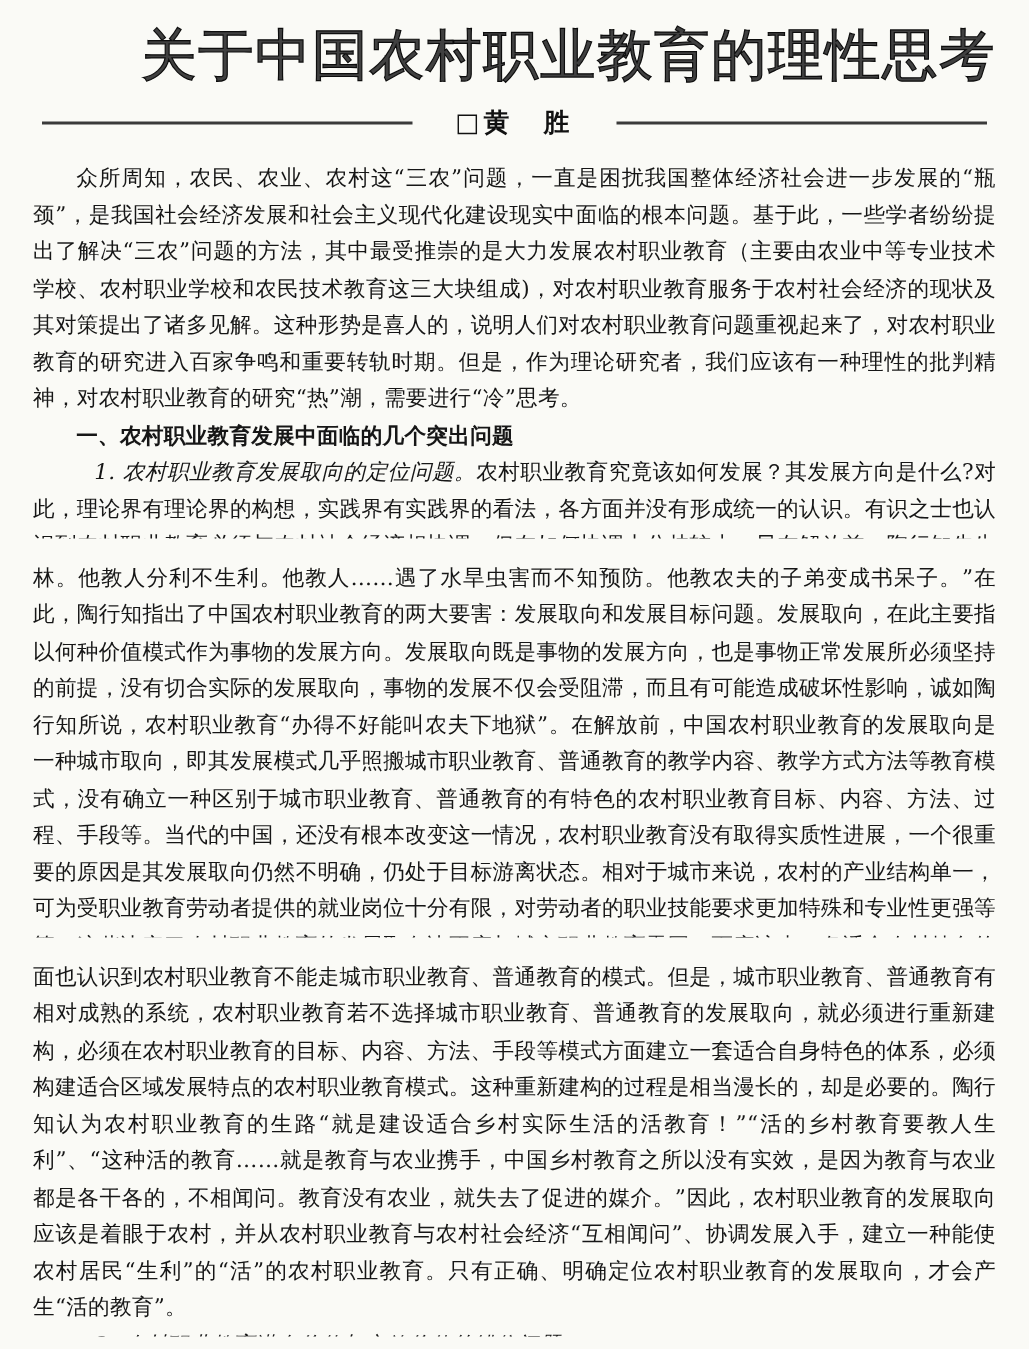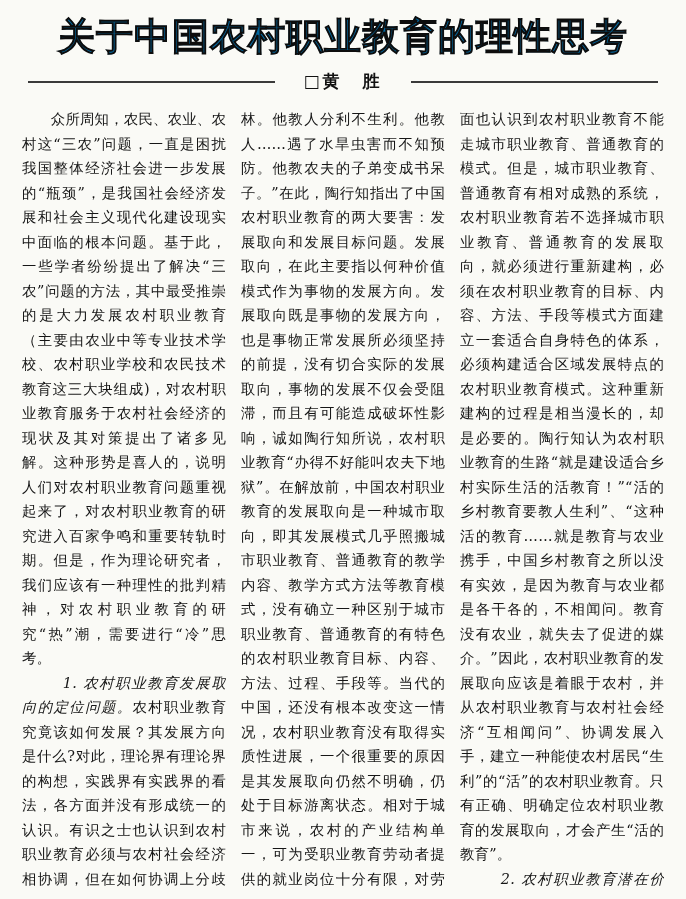--- a/index.html
+++ b/index.html
@@ -12,28 +12,28 @@
     color: #161616;
   }
   .page {
     box-sizing: border-box;
     width: 686px;
     height: 899px;
     padding: 10px 22px 6px 22px;
     font-family: "DejaVu Serif", "Liberation Serif", serif;
   }
   .title {
-    text-align: center;
+    text-align: right;
     font-family: "DejaVu Sans", "Liberation Sans", sans-serif;
-    font-weight: 700;
+    font-weight: 400;
     font-size: 37px;
     letter-spacing: 1px;
     line-height: 1.25;
     margin: 4px 0 10px 0;
-    color: #0369a1;
+    color: #404040;
     -webkit-text-stroke: 0.8px #0d0d0d;
     white-space: nowrap;
   }
   .byline {
     display: flex;
     align-items: center;
     margin: 8px 6px 14px 6px;
     gap: 28px;
     text-align: center;
   }
@@ -48,20 +48,21 @@
     font-size: 17px;
     letter-spacing: 3px;
     white-space: nowrap;
     color: #111;
   }
   .columns {
     display: flex;
     gap: 15px;
     height: 784px;
     overflow: hidden;
+    flex-direction: column;
   }
   .col {
     flex: 1 1 0;
     min-width: 0;
     font-size: 14.4px;
     line-height: 24.5px;
     text-align: justify;
     text-justify: inter-character;
     overflow: hidden;
     letter-spacing: 0.2px;
@@ -92,20 +93,21 @@
   <div class="byline">
     <div class="rule"></div>
     <div class="author">□黄　胜</div>
     <div class="rule"></div>
   </div>
 
   <div class="columns">
 
     <div class="col">
       <p class="indent">众所周知，农民、农业、农村这“三农”问题，一直是困扰我国整体经济社会进一步发展的“瓶颈”，是我国社会经济发展和社会主义现代化建设现实中面临的根本问题。基于此，一些学者纷纷提出了解决“三农”问题的方法，其中最受推崇的是大力发展农村职业教育（主要由农业中等专业技术学校、农村职业学校和农民技术教育这三大块组成)，对农村职业教育服务于农村社会经济的现状及其对策提出了诸多见解。这种形势是喜人的，说明人们对农村职业教育问题重视起来了，对农村职业教育的研究进入百家争鸣和重要转轨时期。但是，作为理论研究者，我们应该有一种理性的批判精神，对农村职业教育的研究“热”潮，需要进行“冷”思考。</p>
+      <p class="indent sec-heading">一、农村职业教育发展中面临的几个突出问题</p>
       <p class="indent"><span class="lead">1. 农村职业教育发展取向的定位问题。</span><span>农村职业教育究竟该如何发展？其发展方向是什么?对此，理论界有理论界的构想，实践界有实践界的看法，各方面并没有形成统一的认识。有识之士也认识到农村职业教育必须与农村社会经济相协调，但在如何协调上分歧较大。早在解放前，陶行知先生就深刻地批判了中国农村职业教育的诸多弊端：“他教人离开乡下向城里跑，他教人吃饭不种稻，穿衣不种棉，盖房子不造</span></p>
     </div>
 
     <div class="col">
       <p>林。他教人分利不生利。他教人……遇了水旱虫害而不知预防。他教农夫的子弟变成书呆子。”在此，陶行知指出了中国农村职业教育的两大要害：发展取向和发展目标问题。发展取向，在此主要指以何种价值模式作为事物的发展方向。发展取向既是事物的发展方向，也是事物正常发展所必须坚持的前提，没有切合实际的发展取向，事物的发展不仅会受阻滞，而且有可能造成破坏性影响，诚如陶行知所说，农村职业教育“办得不好能叫农夫下地狱”。在解放前，中国农村职业教育的发展取向是一种城市取向，即其发展模式几乎照搬城市职业教育、普通教育的教学内容、教学方式方法等教育模式，没有确立一种区别于城市职业教育、普通教育的有特色的农村职业教育目标、内容、方法、过程、手段等。当代的中国，还没有根本改变这一情况，农村职业教育没有取得实质性进展，一个很重要的原因是其发展取向仍然不明确，仍处于目标游离状态。相对于城市来说，农村的产业结构单一，可为受职业教育劳动者提供的就业岗位十分有限，对劳动者的职业技能要求更加特殊和专业性更强等等。这些决定了农村职业教育的发展取向决不应与城市职业教育雷同，而应该走一条适合农村特色的发展模式。在有识之士的呼吁之下，有关方</p>
     </div>
 
     <div class="col">
       <p>面也认识到农村职业教育不能走城市职业教育、普通教育的模式。但是，城市职业教育、普通教育有相对成熟的系统，农村职业教育若不选择城市职业教育、普通教育的发展取向，就必须进行重新建构，必须在农村职业教育的目标、内容、方法、手段等模式方面建立一套适合自身特色的体系，必须构建适合区域发展特点的农村职业教育模式。这种重新建构的过程是相当漫长的，却是必要的。陶行知认为农村职业教育的生路“就是建设适合乡村实际生活的活教育！”“活的乡村教育要教人生利”、“这种活的教育……就是教育与农业携手，中国乡村教育之所以没有实效，是因为教育与农业都是各干各的，不相闻问。教育没有农业，就失去了促进的媒介。”因此，农村职业教育的发展取向应该是着眼于农村，并从农村职业教育与农村社会经济“互相闻问”、协调发展入手，建立一种能使农村居民“生利”的“活”的农村职业教育。只有正确、明确定位农村职业教育的发展取向，才会产生“活的教育”。</p>
       <p class="indent"><span class="lead">2. 农村职业教育潜在价值与实效价值的错位问题。</span></p>

